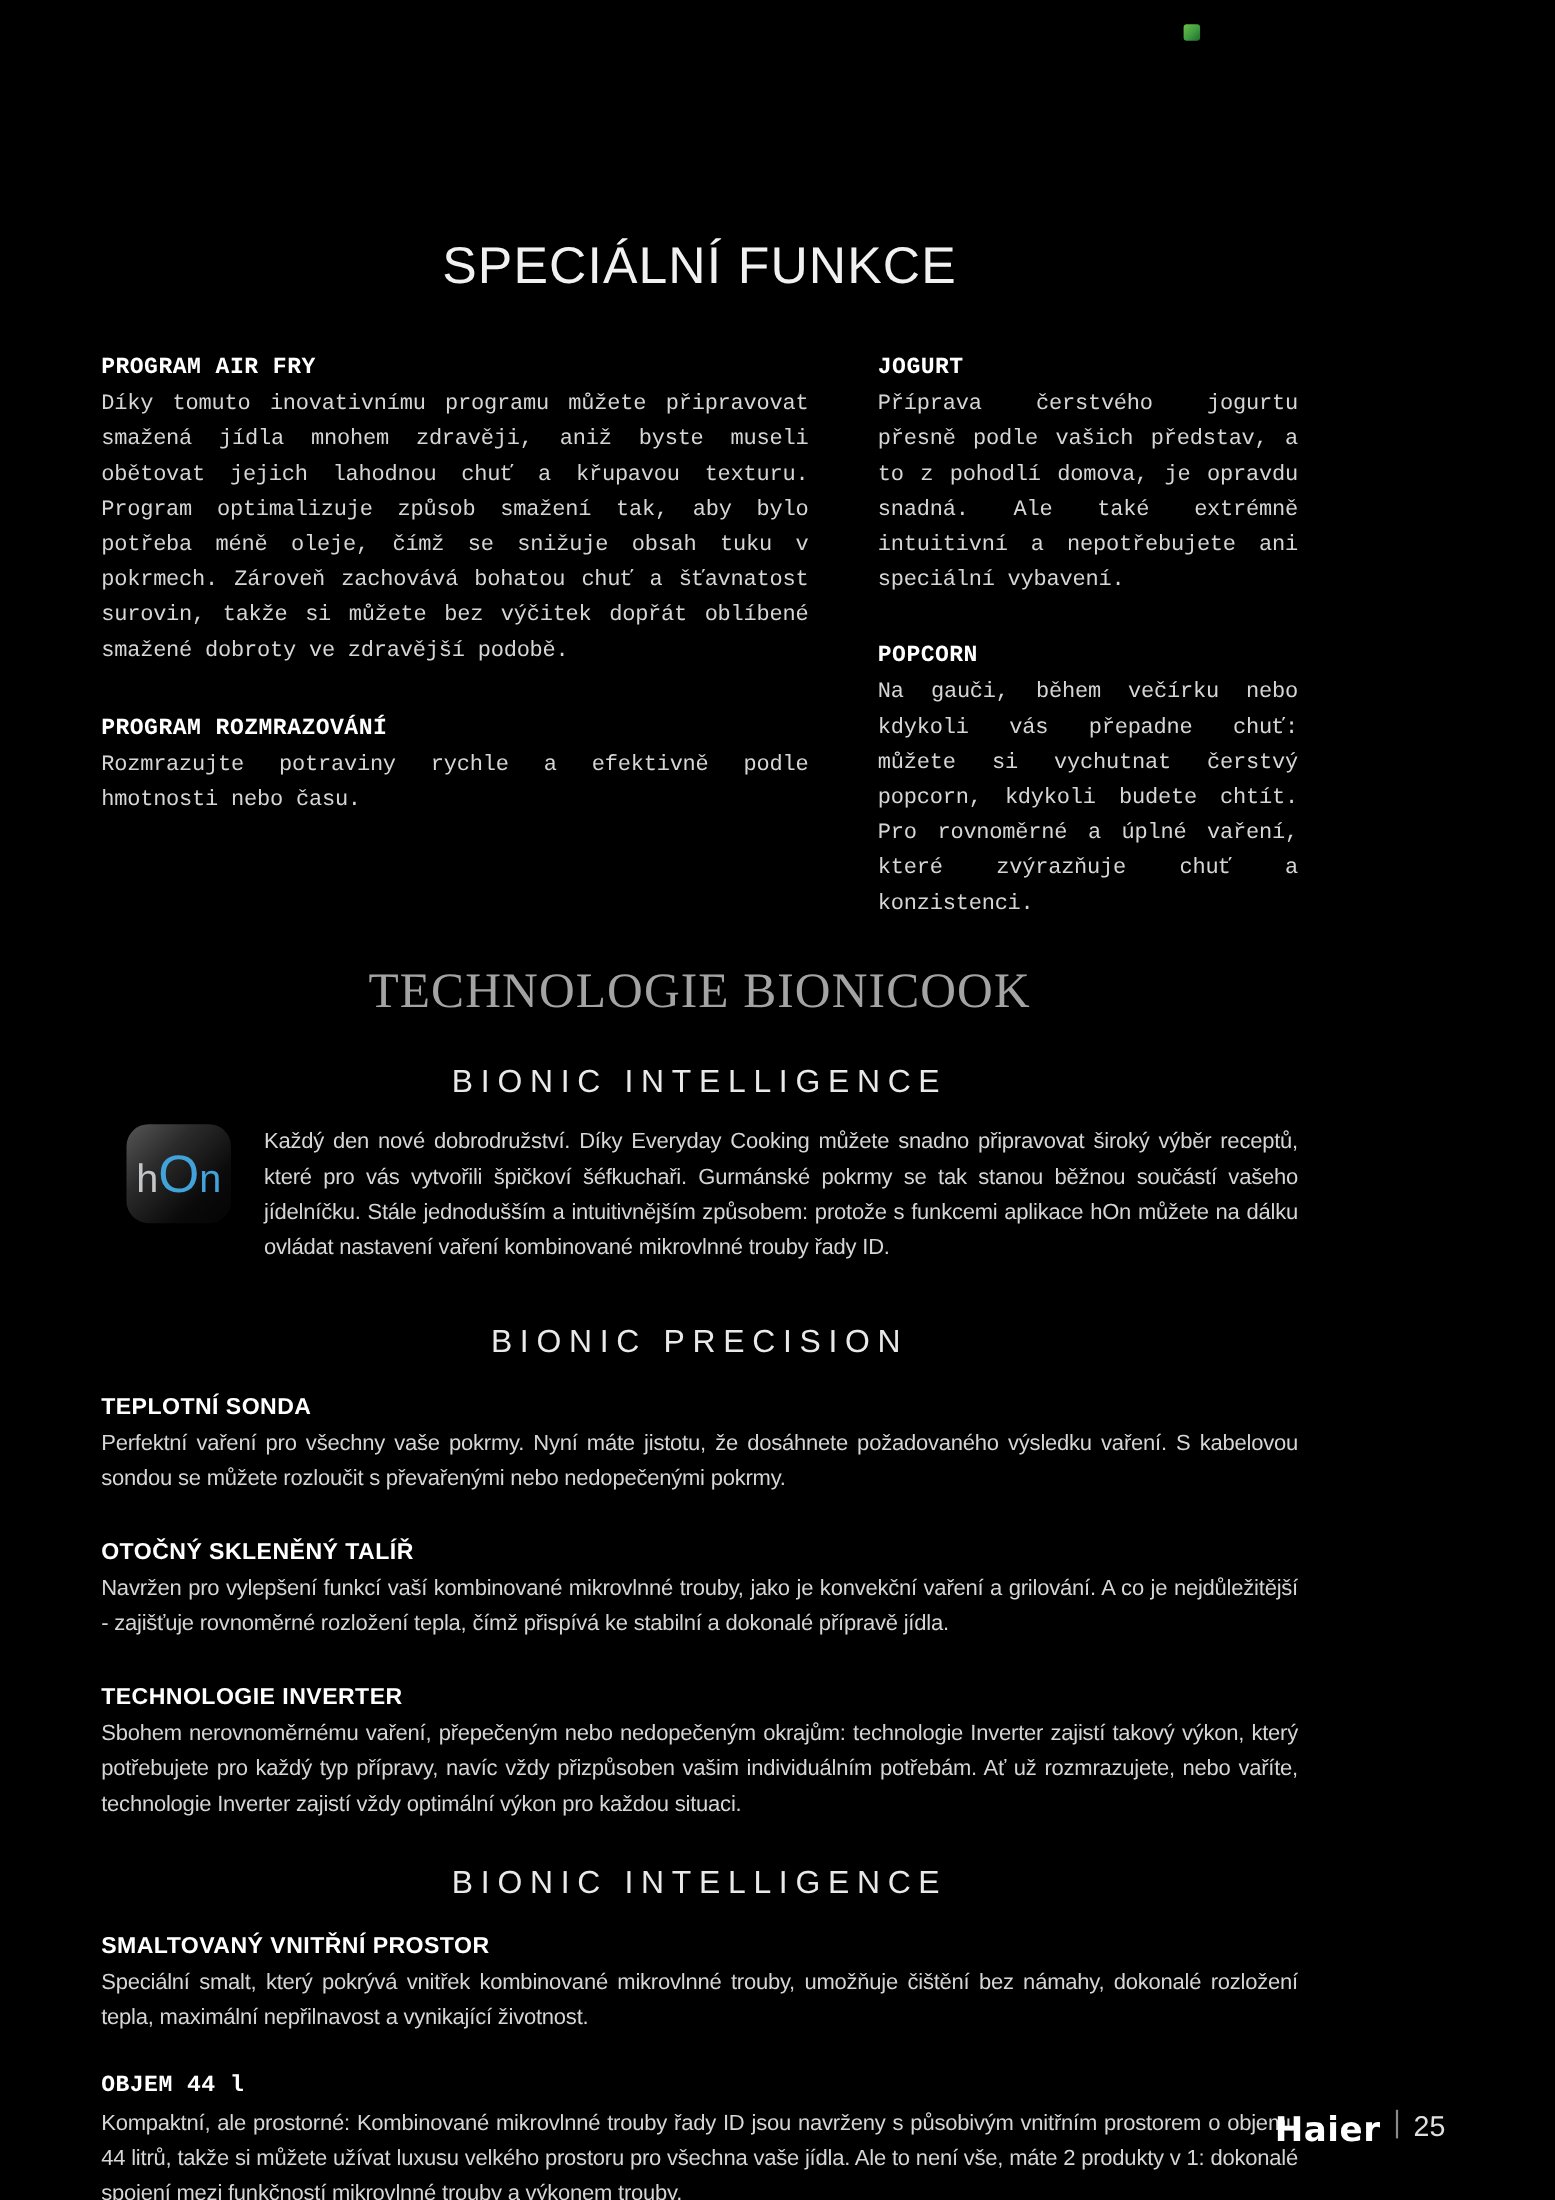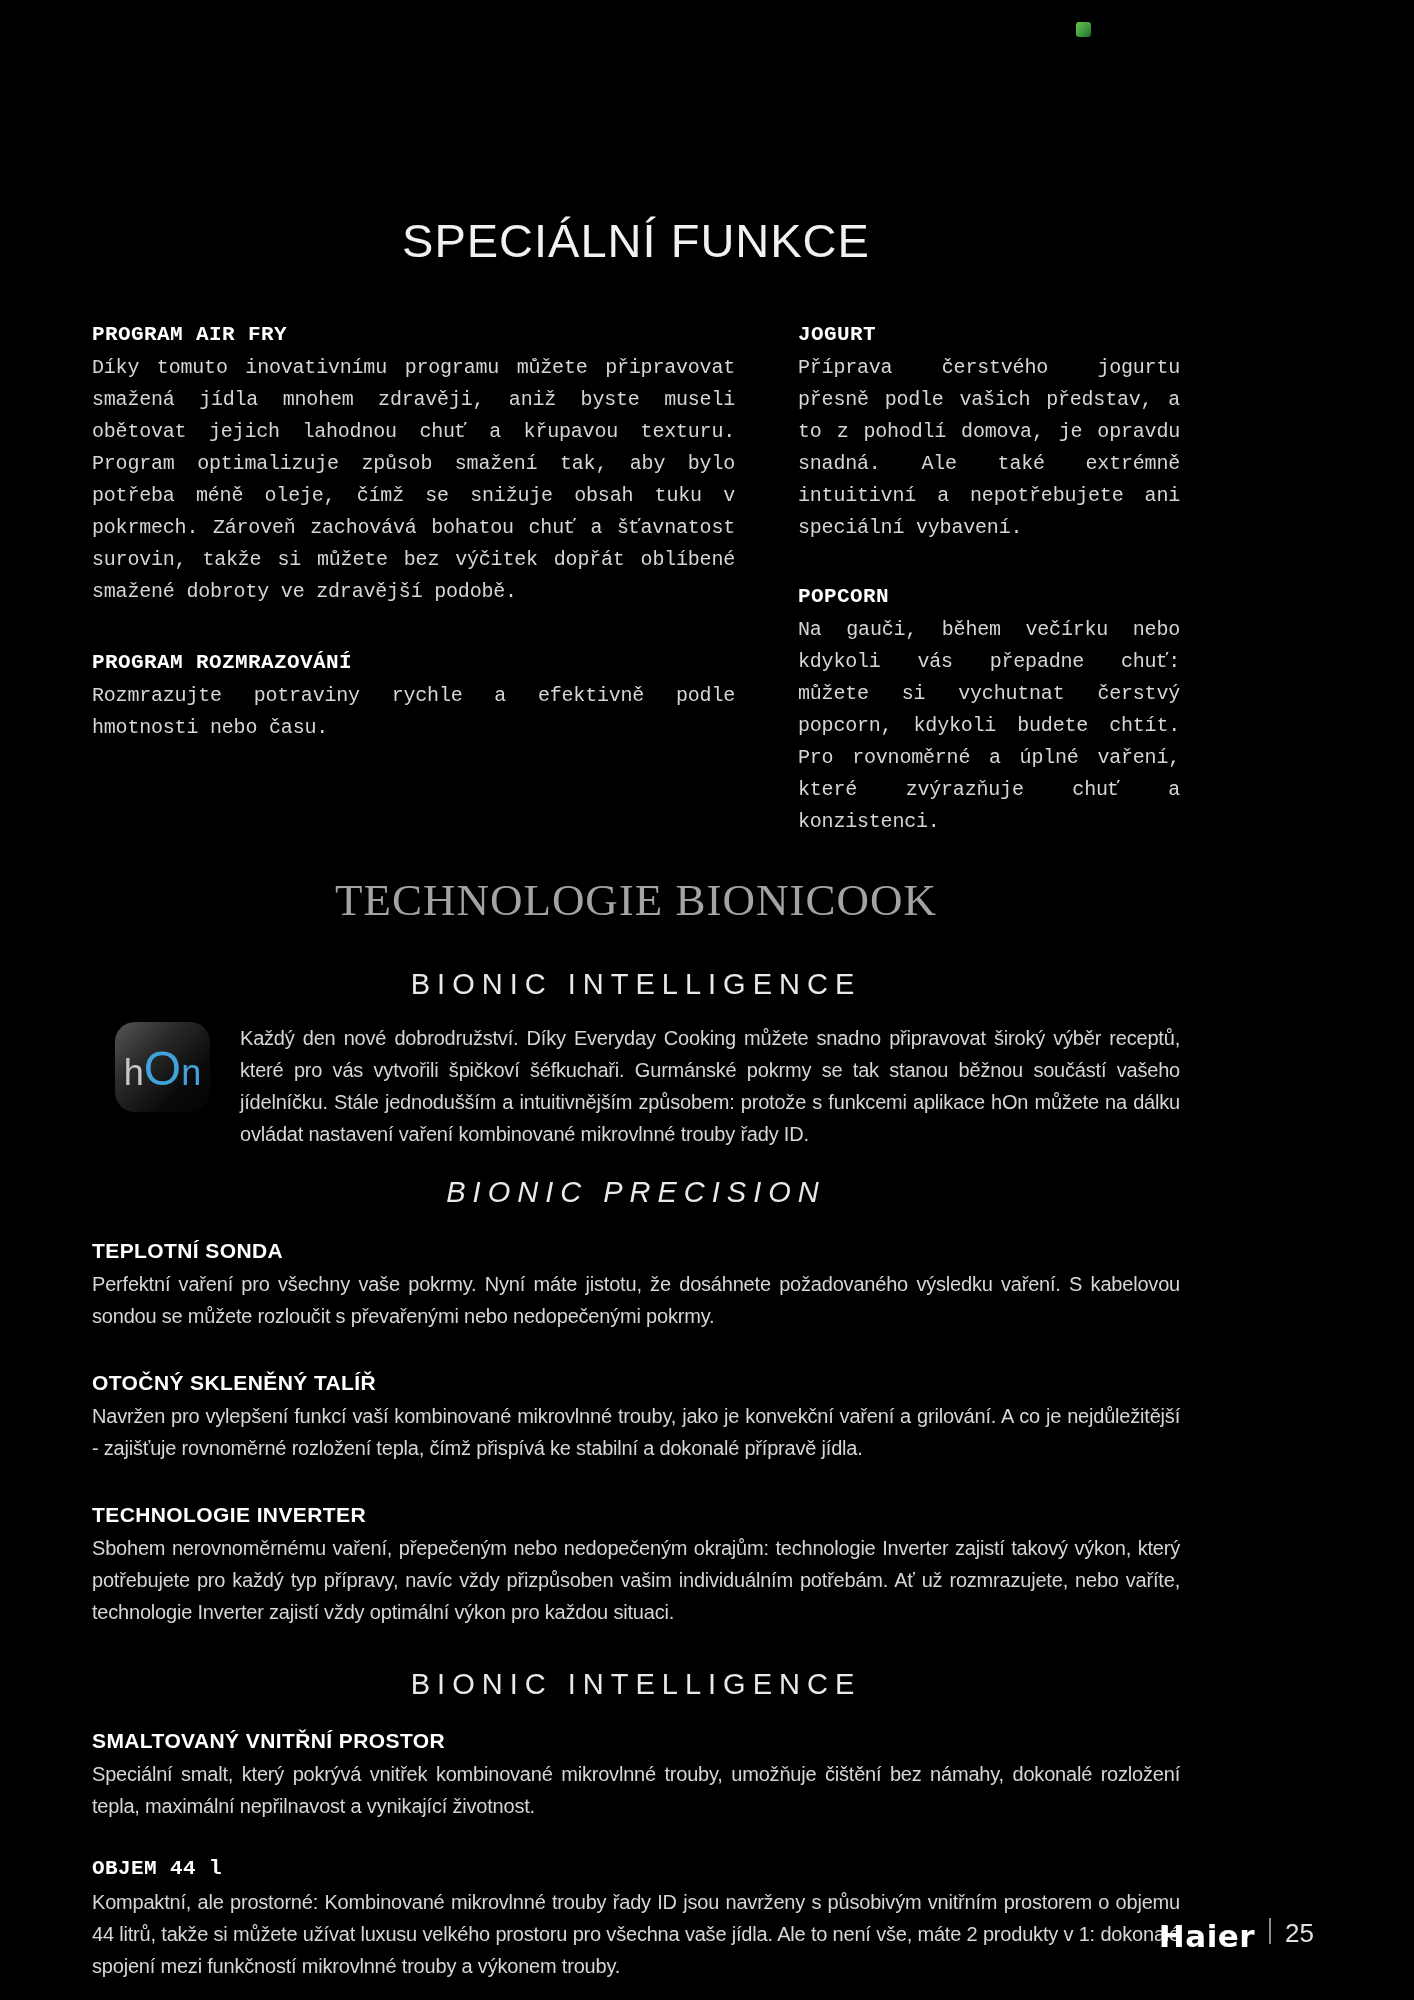--- a/index.html
+++ b/index.html
@@ -23,21 +23,21 @@
     margin:34px 0 0 0;
     font-size:45px; font-weight:400; letter-spacing:1px;
     color:#a3a3a3; text-align:center; line-height:56px;font-family:Liberation Serif, serif;
   }
   .sub-title {
     font-size:29px; font-weight:400; letter-spacing:7px;
     color:#e9e9e9; text-align:center; line-height:36px;
     margin:0;
   }
   .sub1 { margin-top:38px; }
-  .sub2 { margin-top:24px;font-style:italic; }
+  .sub2 { margin-top:52px; }
   .sub3 { margin-top:38px; }
 
   .cols { display:flex; gap:63px; margin-top:50px;font-family:Liberation Mono, monospace; }
   .col-left  { width:643px; }
   .col-right { width:382px; }
 
   .feature-heading {
     margin:0 0 2px 0;
     font-size:21px; font-weight:700; letter-spacing:0.4px;
     color:#ffffff; line-height:30px;

